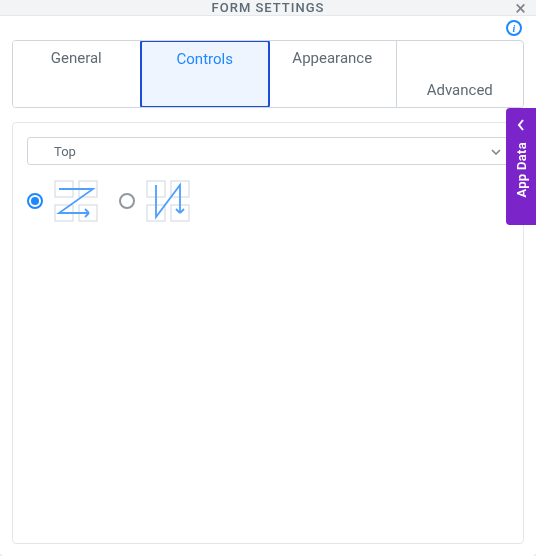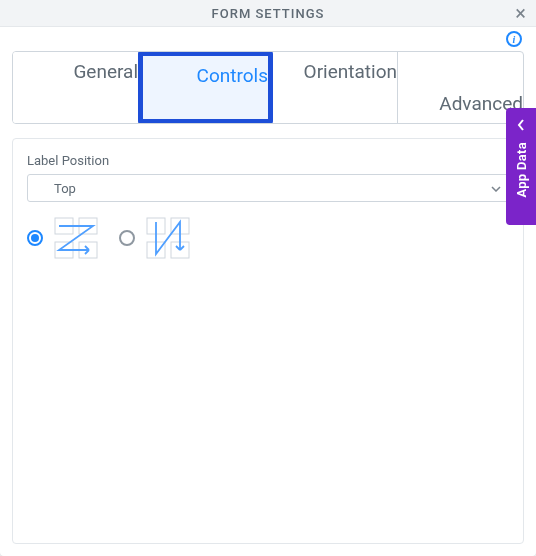--- a/index.html
+++ b/index.html
@@ -14,21 +14,21 @@
     .dialog {
       width: 536px;
       height: 556px;
       background: #fff;
       border-radius: 4px;
       display: flex;
       flex-direction: column;
       box-shadow: 0 0 0 1px rgba(0,0,0,0.05);
     }
     .title-bar {
-      height: 27px;
+      height: 16px;
       background: #f2f4f6;
       border-bottom: 1px solid #e5e8eb;
       display: flex;
       align-items: center;
       justify-content: center;
       position: relative;
     }
     .title-bar .title {
       font-size: 13px;
       letter-spacing: 1px;
@@ -69,31 +69,31 @@
     }
     .tabs {
       display: flex;
       margin: 0 12px;
       border: 1px solid #cfd6dd;
       border-radius: 4px;
       overflow: hidden;
     }
     .tab {
       flex: 1;
-      text-align: right;
+      text-align: center;
       padding: 8px 0;
-      font-size: 19px;
+      font-size: 15px;
       color: #5f6a74;
       border-right: 1px solid #cfd6dd;
       background: #fff;
       cursor: pointer;
     }
     .tab:last-child { border-right: none; margin-top: 32px; }
     .tab.active {
-      border: 5px solid #1d4ed8;
+      border: 2px solid #1d4ed8;
       color: #1e88ff;
       background: #eef5ff;
       margin: -1px;
       z-index: 1;
       position: relative;
       border-radius: 3px;
     }
     .content {
       flex: 1;
       margin: 14px 12px 12px 12px;
@@ -213,26 +213,25 @@
     <span class="close">×</span>
   </div>
 
   <div class="info-row">
     <span class="info-icon">i</span>
   </div>
 
   <div class="tabs">
     <div class="tab">General</div>
     <div class="tab active">Controls</div>
-    <div class="tab">Orientation</div>
+    <div class="tab">Appearance</div>
     <div class="tab">Advanced</div>
   </div>
 
   <div class="content">
-    <div class="field-label">Label Position</div>
     <div class="select-wrap">
       <div class="select-display">Top</div>
       <span class="chev">
         <svg width="10" height="6" viewBox="0 0 10 6">
             <path d="M1 1 L5 5 L9 1" fill="none" stroke="#7a838c" stroke-width="1.5"></path>
           </svg>
       </span>
     </div>
 
     <div class="radio-row">

